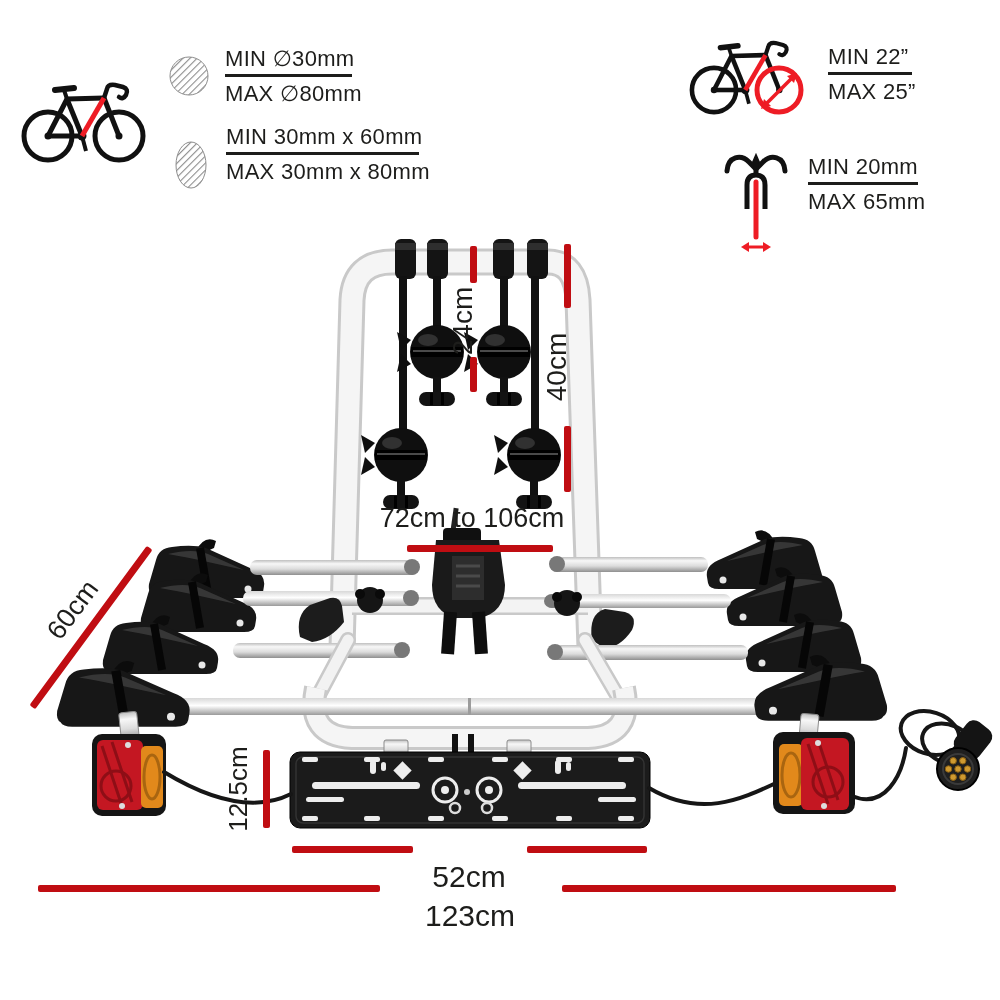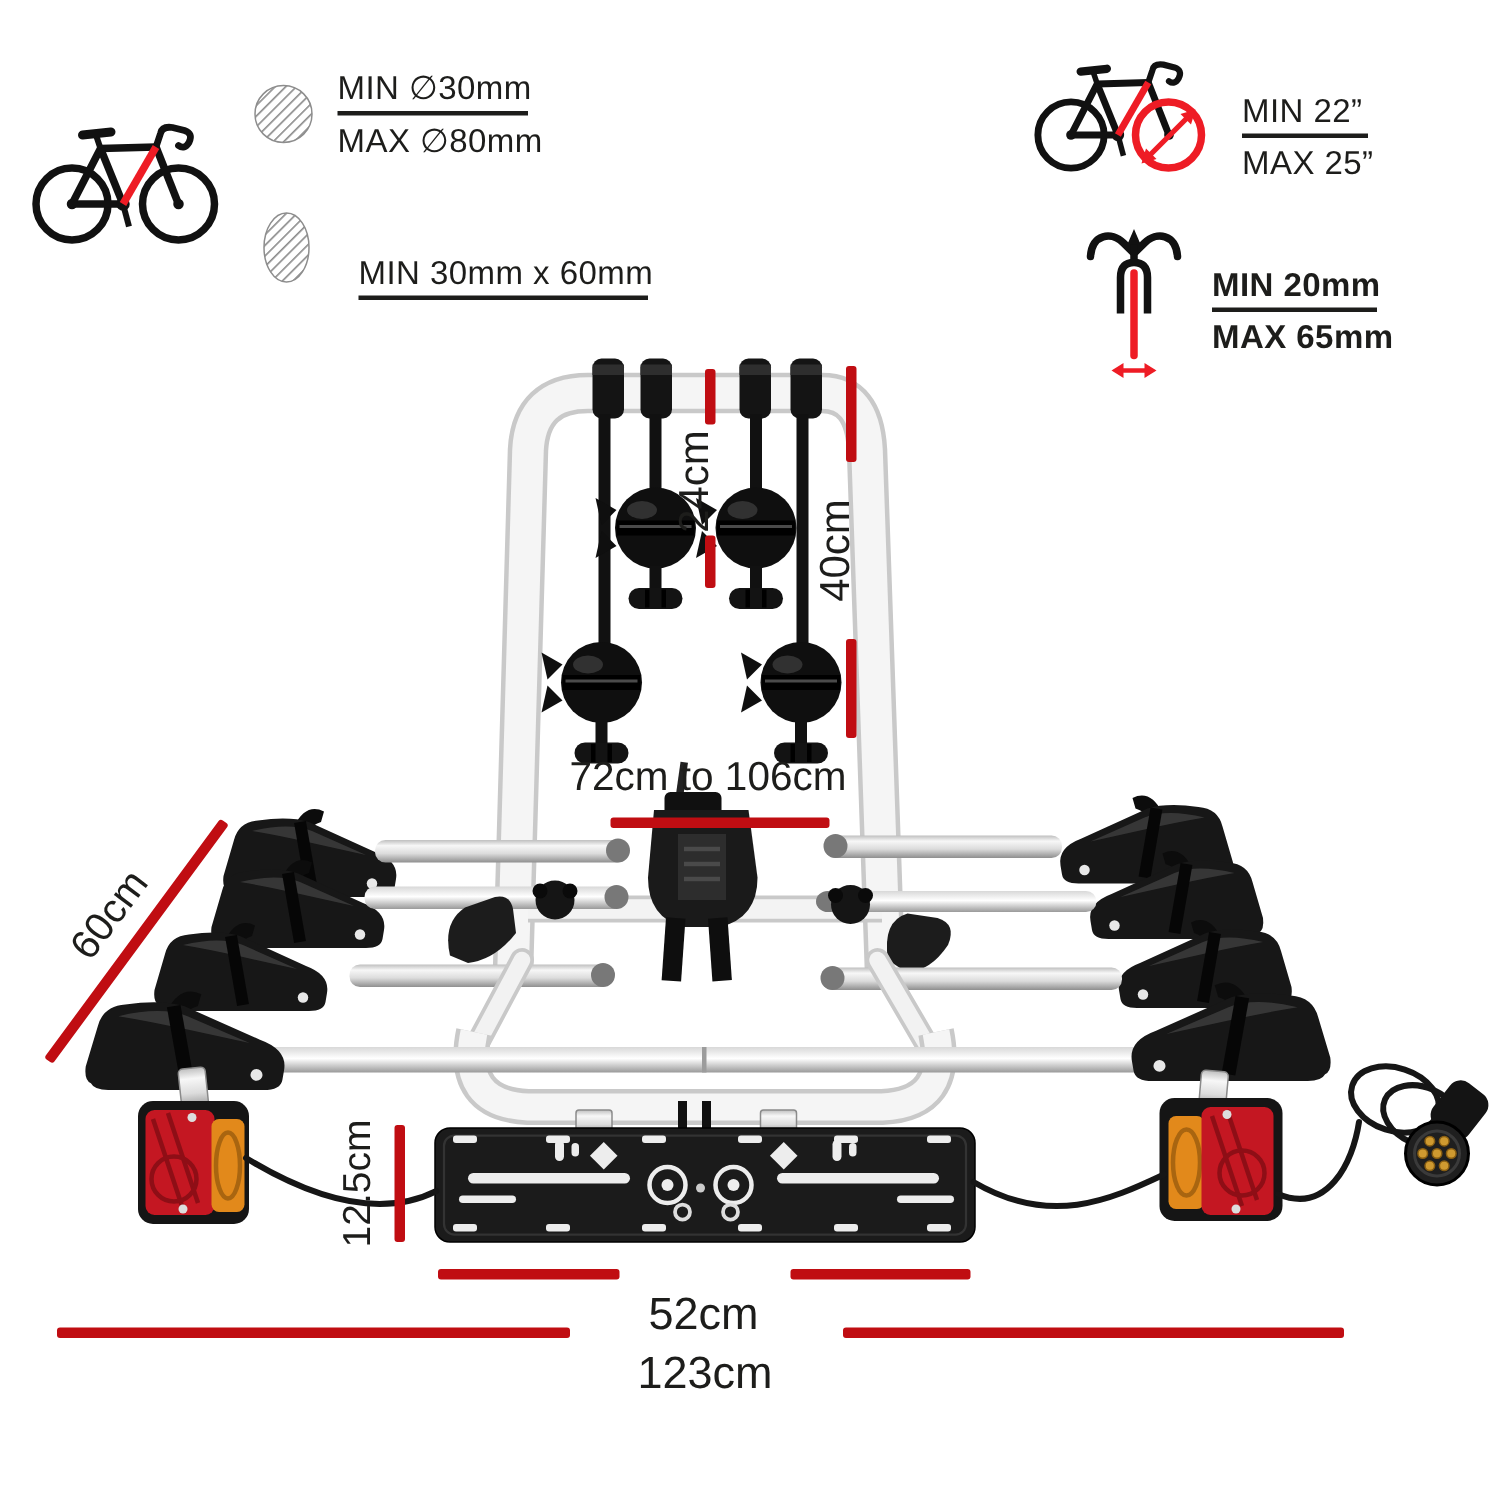--- a/index.html
+++ b/index.html
@@ -280,30 +280,31 @@
   <div class="rl" style="left:292px;top:846px;width:121px;height:7px;"></div>
   <div class="rl" style="left:527px;top:846px;width:120px;height:7px;"></div>
   <div class="rl" style="left:38px;top:885px;width:342px;height:7px;"></div>
   <div class="rl" style="left:562px;top:885px;width:334px;height:7px;"></div>
 
   <div class="spec" style="left:225px;top:45px;">
     <div class="line">MIN ∅30mm</div>
     <div class="rule" style="width:127px;"></div>
     <div class="line">MAX ∅80mm</div>
   </div>
-  <div class="spec" style="left:239px;top:123px;margin-top:45px;">
+  <div class="spec" style="left:226px;top:123px;">
     <div class="line">MIN  30mm x 60mm</div>
     <div class="rule" style="width:193px;"></div>
+    <div class="line">MAX 30mm x 80mm</div>
   </div>
-  <div class="spec" style="left:828px;top:60px;justify-content:space-between;">
+  <div class="spec" style="left:828px;top:43px;justify-content:space-between;">
     <div class="line">MIN 22”</div>
     <div class="rule" style="width:84px;"></div>
     <div class="line">MAX 25”</div>
   </div>
-  <div class="spec" style="left:808px;top:176px;font-weight:bold;">
+  <div class="spec" style="left:808px;top:153px;">
     <div class="line">MIN  20mm</div>
     <div class="rule" style="width:110px;"></div>
     <div class="line">MAX 65mm</div>
   </div>
 
   <div class="lbl rot90 f28" style="left:463px;top:321px;">24cm</div>
   <div class="lbl rot90 f28" style="left:557px;top:367px;">40cm</div>
   <div class="lbl f27" style="left:472px;top:518px;">72cm to 106cm</div>
   <div class="lbl rot60 f27" style="left:73px;top:610px;">60cm</div>
   <div class="lbl rot90 f26" style="left:238px;top:789px;">12.5cm</div>

